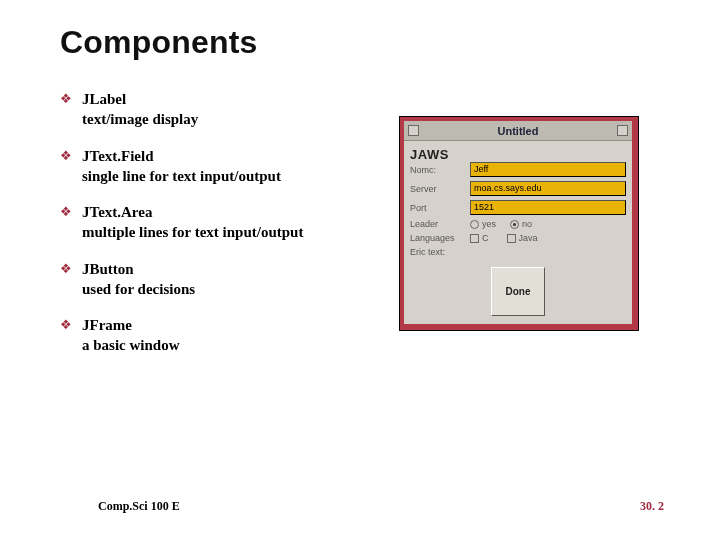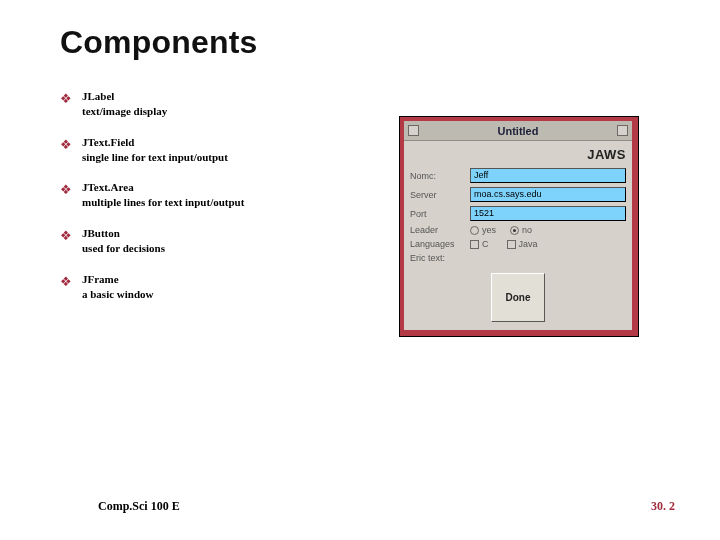--- a/index.html
+++ b/index.html
@@ -3,41 +3,41 @@
 <meta charset="utf-8">
 <style>
   * { box-sizing: border-box; margin: 0; padding: 0; }
   html, body { width: 720px; height: 540px; background: #fff; font-family: Georgia, 'Times New Roman', serif; color: #000; }
   .slide { position: relative; width: 720px; height: 540px; padding: 24px 0 0 60px; }
   .title { font-family: Arial, Helvetica, sans-serif; font-size: 32px; font-weight: 700; letter-spacing: 0.2px; margin-bottom: 28px; color: #111; }
   .content { display: flex; flex-direction: row; align-items: flex-start; }
   .bullets { width: 310px; }
   .bullet { display: flex; align-items: flex-start; margin-bottom: 16px; }
   .diamond { color: #a02a3e; font-size: 13px; line-height: 20px; width: 22px; flex: 0 0 22px; }
-  .btext { font-size: 11px; line-height: 1.35; font-weight: 700; font-family: Georgia, 'Times New Roman', serif; }
+  .btext { font-size: 15px; line-height: 1.35; font-weight: 700; font-family: Georgia, 'Times New Roman', serif; }
   .figure { margin-left: 30px; margin-top: 28px; }
   .win { width: 238px; background: #d6d2cb; border: 4px solid #b23945; border-right-width: 6px; border-bottom-width: 6px; box-shadow: 0 0 0 1px #000; }
   .titlebar { display: flex; align-items: center; height: 20px; background: #bdbab1; border-bottom: 1px solid #8f8c85; padding: 0 4px; }
   .tb-sq { width: 11px; height: 11px; border: 1px solid #6b6963; background: #d6d2cb; }
   .tb-title { flex: 1; text-align: center; font-family: Arial, sans-serif; font-size: 11px; color: #20223b; font-weight: 700; }
   .wbody { padding: 6px 6px 8px 6px; font-family: Arial, sans-serif; font-size: 10px; color: #222; }
-  .wh { text-align: right; font-size: 13px; font-weight: 700; font-family: Arial, sans-serif; margin-bottom: 6px; letter-spacing: 0.5px; }
+  .wh { text-align: left; font-size: 13px; font-weight: 700; font-family: Arial, sans-serif; margin-bottom: 0; letter-spacing: 0.5px; }
   .row { display: flex; align-items: center; margin-bottom: 4px; }
   .lbl { width: 60px; font-size: 9px; color: #555; }
-  .inp { flex: 1; height: 15px; background: #7dd3fc; border: 1px solid #000; border-top-color:#555; border-left-color:#555; font-size: 9px; padding: 0 3px; line-height: 13px; color: #000; overflow: hidden; white-space: nowrap; }
+  .inp { flex: 1; height: 15px; background: #eab308; border: 1px solid #000; border-top-color:#555; border-left-color:#555; font-size: 9px; padding: 0 3px; line-height: 13px; color: #000; overflow: hidden; white-space: nowrap; }
   .radiogrp { display: flex; gap: 14px; }
   .radio { display: inline-flex; align-items: center; gap: 3px; font-size: 9px; color: #555; }
   .rdisc { width: 9px; height: 9px; border: 1px solid #6b6963; border-radius: 50%; background: #d6d2cb; position: relative; }
   .rdisc.sel::after { content: ""; position: absolute; inset: 2px; border-radius: 50%; background: #333; }
   .cbgrp { display: flex; gap: 18px; flex-wrap: wrap; }
   .cb { display: inline-flex; align-items: center; gap: 3px; font-size: 9px; color: #555; }
   .cbsq { width: 9px; height: 9px; border: 1px solid #6b6963; background: #d6d2cb; }
   .btnrow { text-align: center; margin-top: 10px; }
   .btn { display: inline-block; min-width: 54px; text-align: center; font-size: 10px; font-weight: 700; padding: 18px 10px; background: #e2dfd7; border: 1px solid #5a5852; border-top-color:#fff; border-left-color:#fff; }
-  .footer { position: absolute; bottom: 26px; left: 98px; right: 45px; display: flex; justify-content: space-between; font-family: Georgia, 'Times New Roman', serif; font-size: 12px; font-weight: 700; }
+  .footer { position: absolute; bottom: 26px; left: 98px; right: 56px; display: flex; justify-content: space-between; font-family: Georgia, 'Times New Roman', serif; font-size: 12px; font-weight: 700; }
   .footer .pn { color: #a02a3e; }
 </style>
 </head>
 <body>
 
 <div class="slide">
   <div class="title">Components</div>
 
   <div class="content">
 

